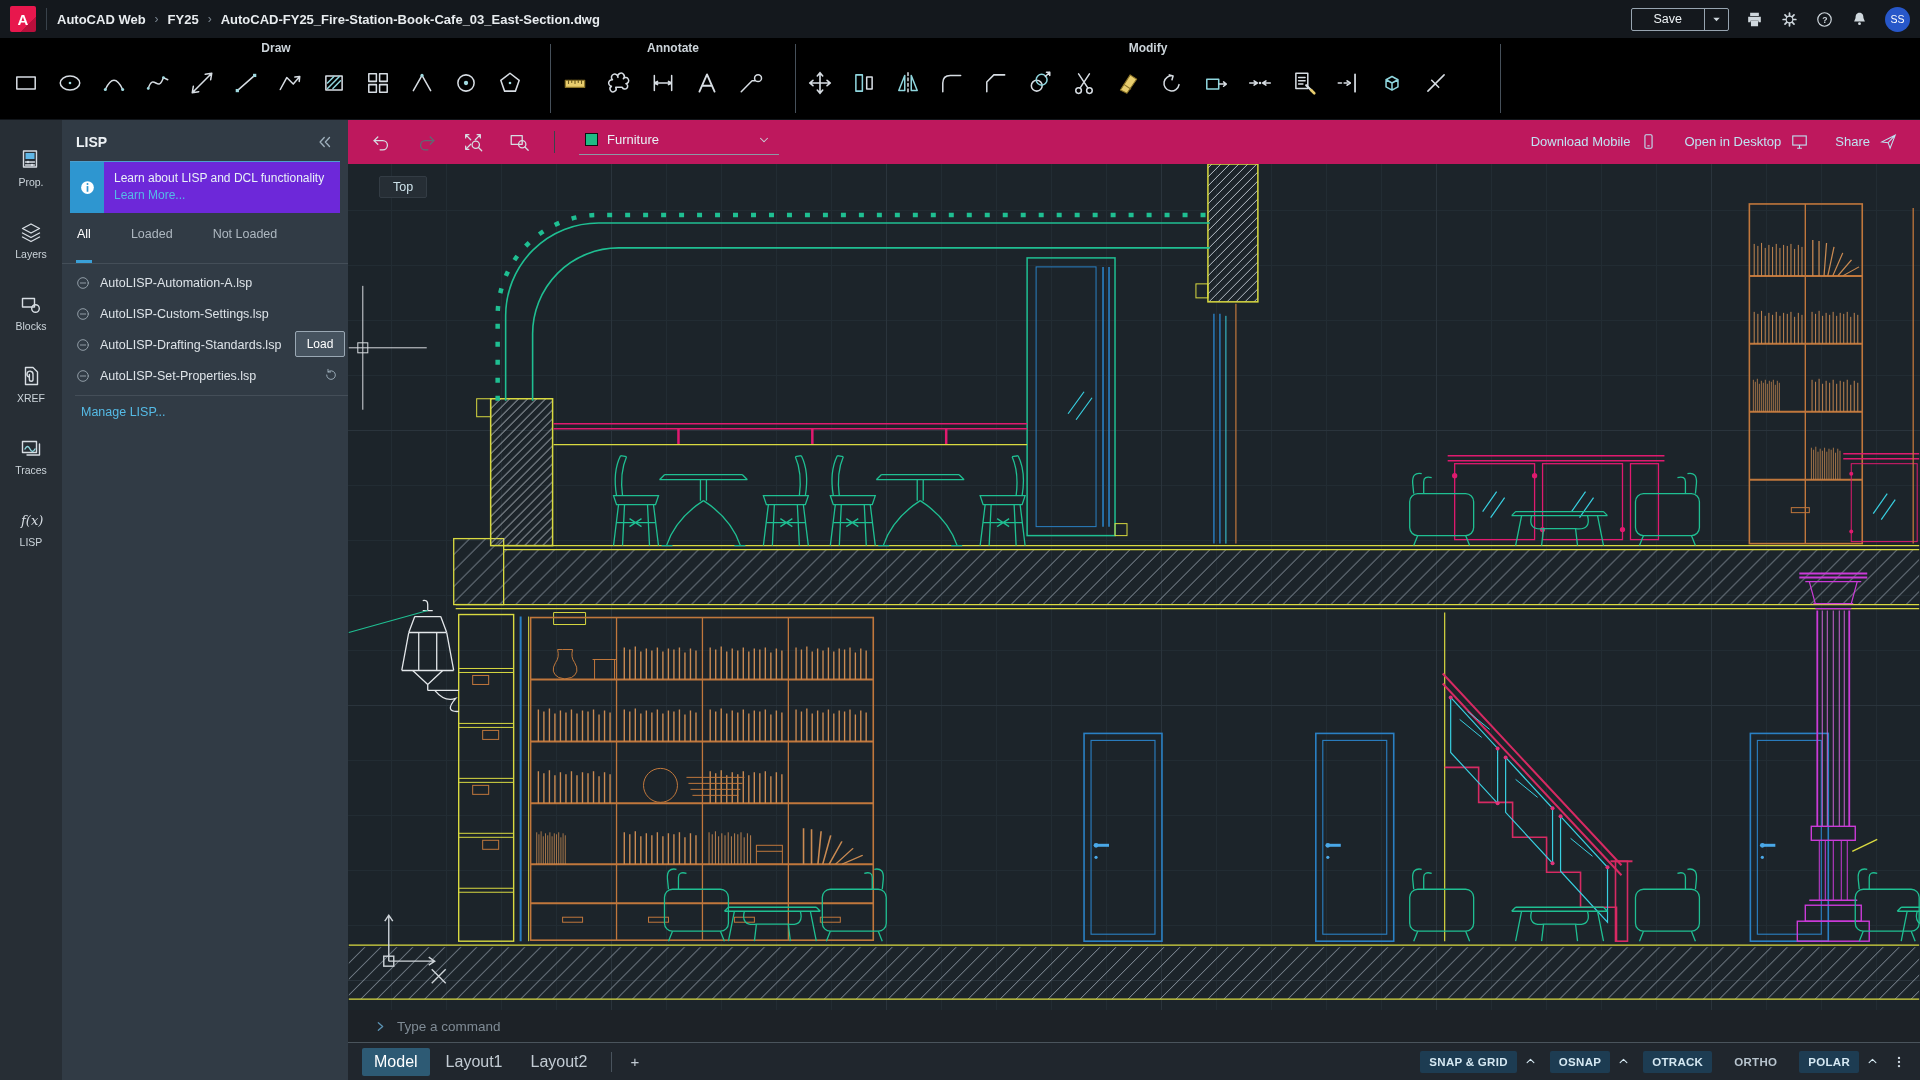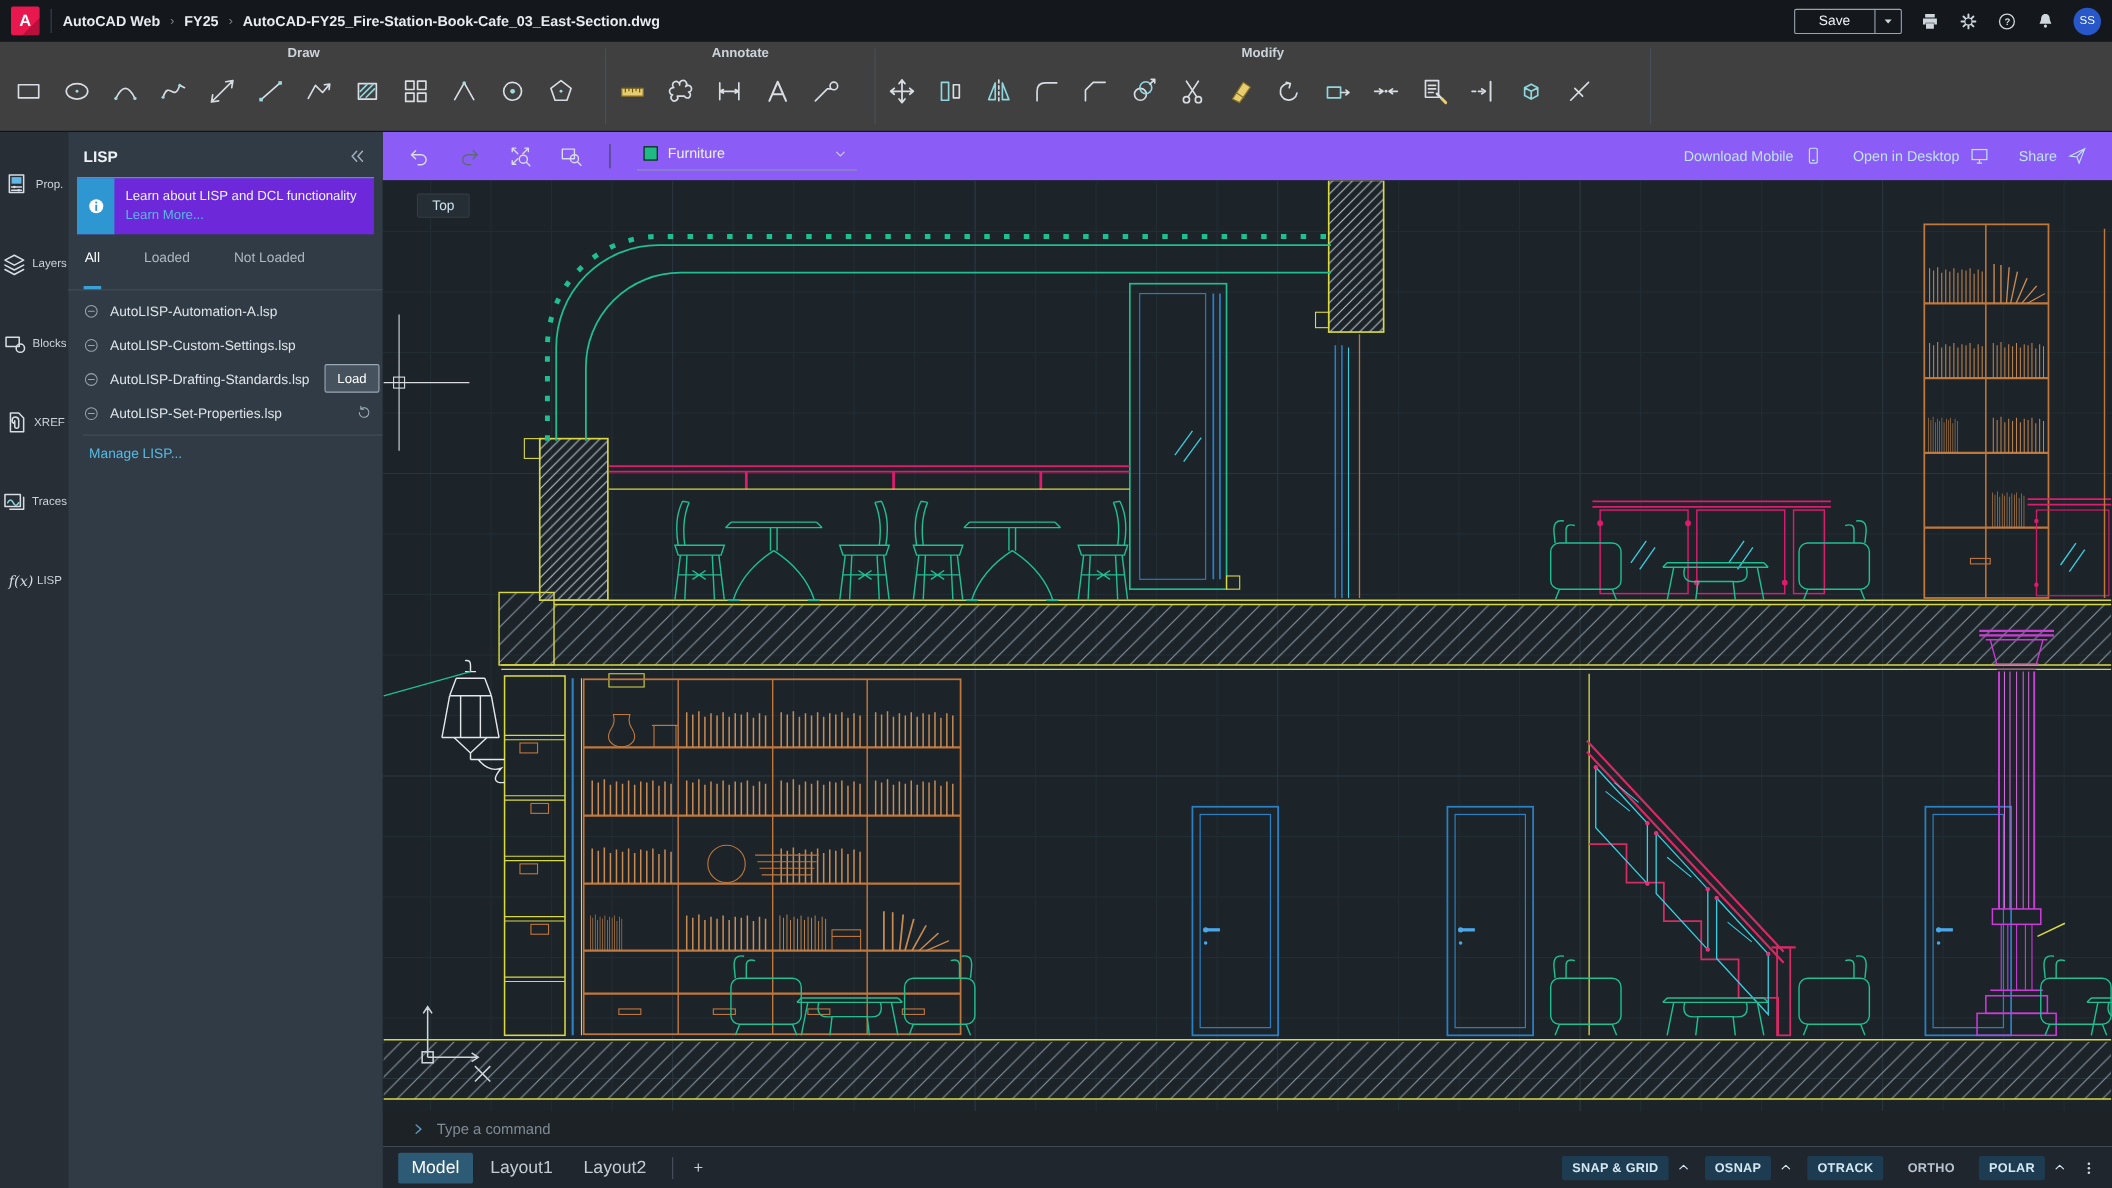--- a/index.html
+++ b/index.html
@@ -16,33 +16,33 @@
   .crumb-sep{color:#7b8691;font-size:12px;font-weight:normal}
   .tb-right{margin-left:auto;display:flex;align-items:center;gap:16px}
   .savebtn{display:flex;border:1px solid #97a4b0;border-radius:2px;height:23px;overflow:hidden}
   .savebtn .save-main{padding:0 22px;font-size:12.5px;display:flex;align-items:center;color:#eef2f5}
   .savebtn .save-caret{width:24px;border-left:1px solid #97a4b0;display:flex;align-items:center;justify-content:center}
   .tbi{width:19px;height:19px;color:#cfd7dd}
   .avatar{width:25px;height:25px;border-radius:50%;background:#2757c9;color:#fff;font-size:10.5px;font-weight:normal;
     display:flex;align-items:center;justify-content:center}
 
   
-  .ribbon{height:81px;background:#404040;display:flex;align-items:stretch;padding-left:4px}
+  .ribbon{height:81px;background:#000000;display:flex;align-items:stretch;padding-left:4px}
   .rg{display:flex;flex-direction:column;padding-top:3px}
   .rg-label{font-size:12px;font-weight:bold;color:#ccd4da;text-align:center;height:17px}
   .rg-tools{display:flex;align-items:center}
   .tool{width:44px;height:50px;display:flex;align-items:center;justify-content:center}
   .tool svg{width:26px;height:26px}
   .rg-div{width:1px;background:#46505a;margin:6px 2px}
 
   
   .workspace{display:flex;height:961px;border-top:1px solid #11151a}
 
   .rail{width:62px;background:#272e35;display:flex;flex-direction:column;align-items:center;padding-top:16px;gap:8px}
-  .rail-item{width:100%;height:64px;display:flex;align-items:center;justify-content:center;gap:4px;
+  .rail-item{width:100%;height:64px;display:flex;flex-direction:column;align-items:center;justify-content:center;gap:4px;
     color:#ccd4da;font-size:10.5px}
   .rail-item .ric{width:24px;height:24px}
 
   .panel{width:286px;background:#313b45;position:relative;flex-shrink:0}
   .panel-head{display:flex;align-items:center;justify-content:space-between;padding:13px 14px 6px}
   .panel-title{font-size:14px;font-weight:bold;color:#eef2f5}
   .collapse{width:18px;height:18px;color:#9fb0bc}
   .banner{margin:4px 8px 8px;background:#6d28d9;border-top:1px solid #4d9fce;display:flex;min-height:52px}
   .banner-ic{width:34px;background:#2e96d0;display:flex;align-items:center;justify-content:center;flex-shrink:0}
   .banner-ic svg{width:17px;height:17px}
@@ -55,21 +55,21 @@
   .lrow{height:31px;display:flex;align-items:center;gap:9px;padding-left:13px;font-size:12.5px;color:#dde3e8;position:relative}
   .minus{width:16px;height:16px;color:#98a4ad;flex-shrink:0}
   .loadbtn{position:absolute;right:3px;top:2px;width:50px;height:26px;background:#46535f;border:1px solid #9aa8b4;
     border-radius:2px;color:#fff;font-size:12px;display:flex;align-items:center;justify-content:center}
   .rowref{position:absolute;right:9px;top:7px;width:16px;height:16px;color:#9fb0bc}
   .lsep{border-top:1px solid #444e58;margin:4px 0 0 13px}
   .manage{display:inline-block;margin:9px 0 0 19px;color:#55bbe6;font-size:12.5px;cursor:pointer}
 
   
   .canvas-col{flex:1;display:flex;flex-direction:column;min-width:0}
-  .cbar{height:44px;background:#8b5cf6;display:flex;align-items:center;padding:0 22px;gap:24px;color:#c9d3d9}
+  .cbar{height:44px;background:#be185d;display:flex;align-items:center;padding:0 22px;gap:24px;color:#c9d3d9}
   .cbi{width:22px;height:22px}
   .cbi.dim{color:#5f6973}
   .cbar-div{width:1px;height:22px;background:#3a434c}
   .layerdd{display:flex;align-items:center;gap:9px;border-bottom:1px solid #8c99a5;padding:4px 8px 7px 6px;width:200px}
   .swatch{width:13px;height:13px;background:#1fba84;border:1px solid #0d0f12}
   .layername{font-size:13px;color:#e9f1f5;flex:1}
   .ddcaret{width:14px;height:14px;color:#c8d2d8}
   .cbar-right{margin-left:auto;display:flex;align-items:center;gap:26px}
   .clink{display:flex;align-items:center;gap:9px;font-size:13px;color:#bfe3f2;cursor:pointer}
   .clink svg{width:19px;height:19px}

